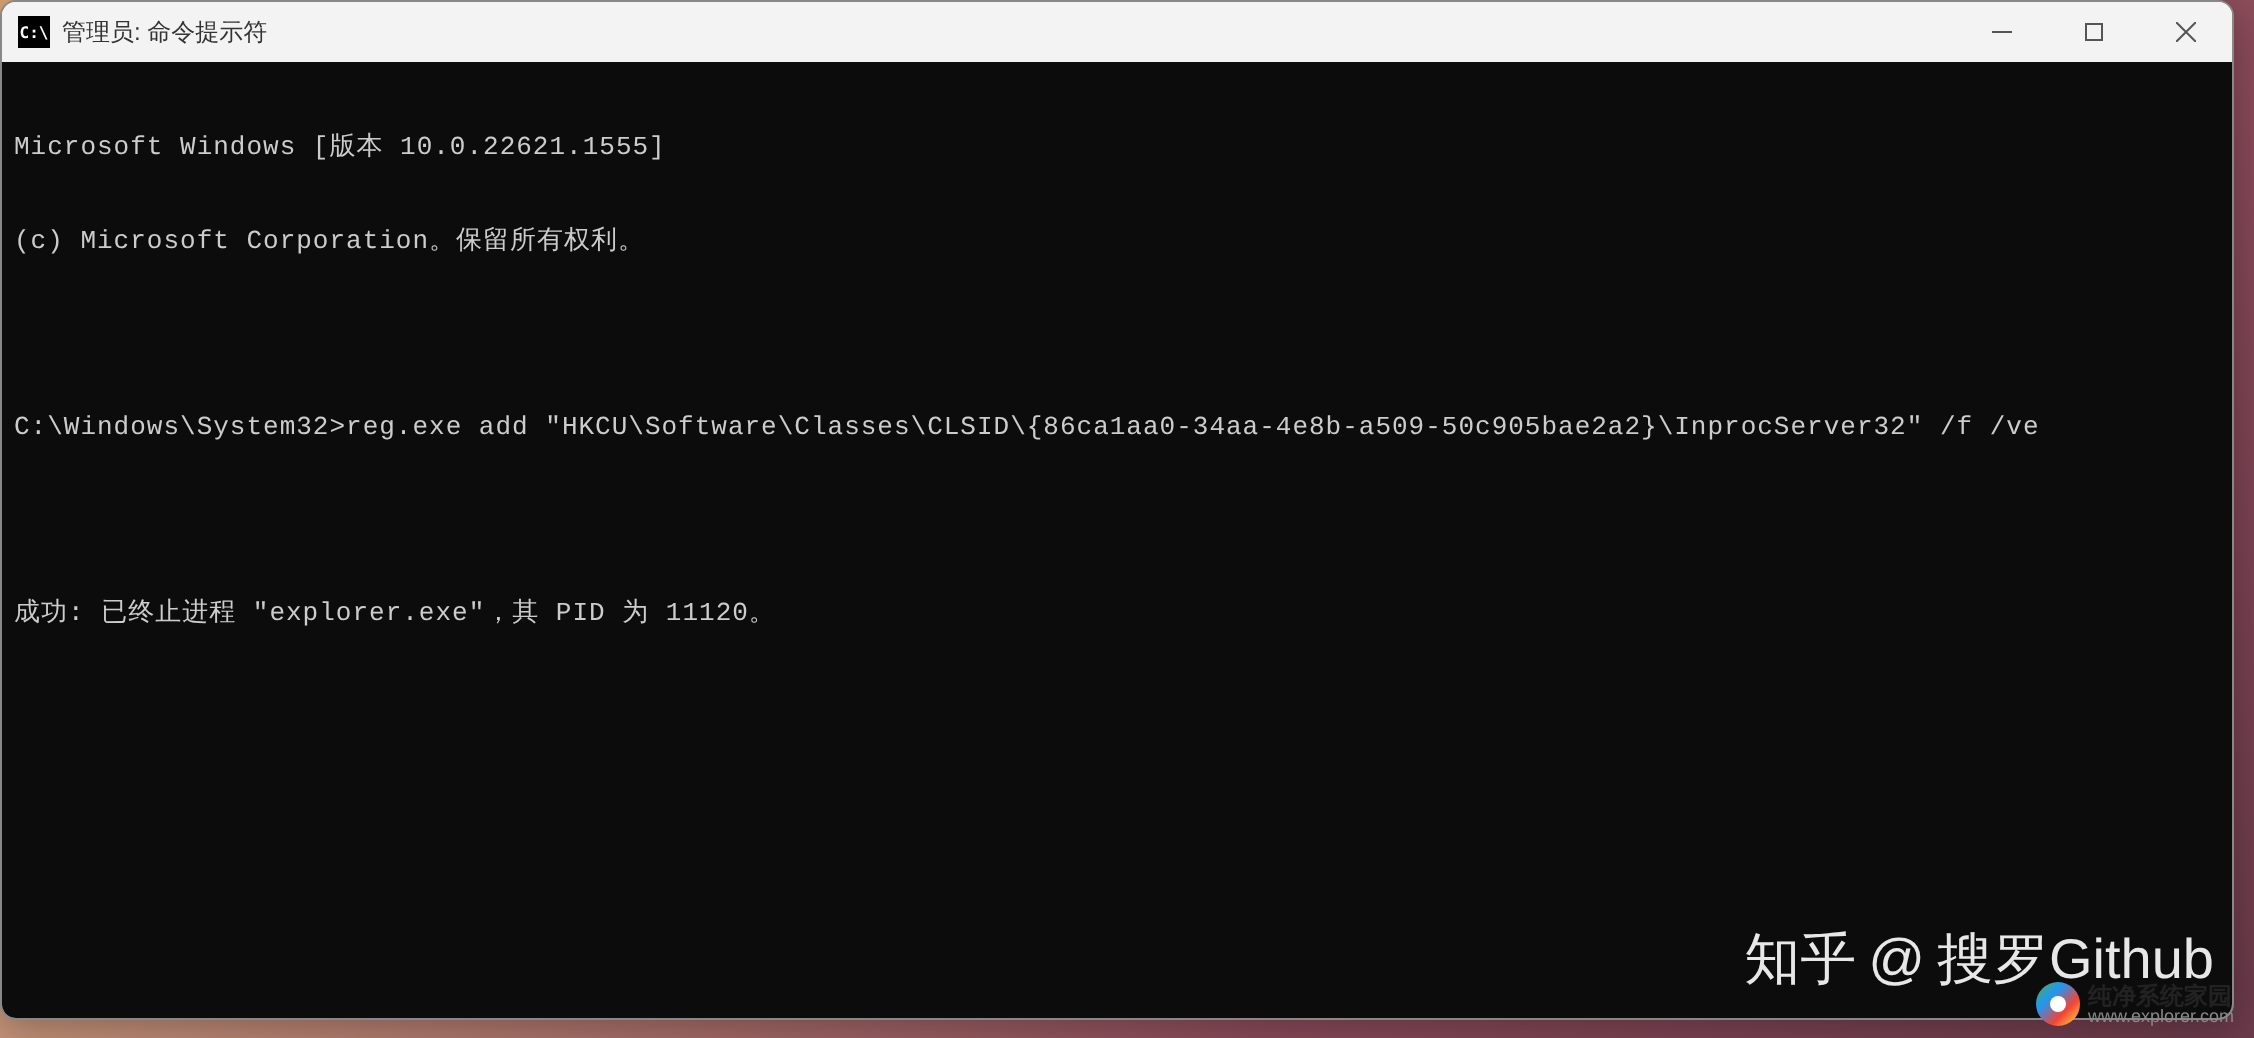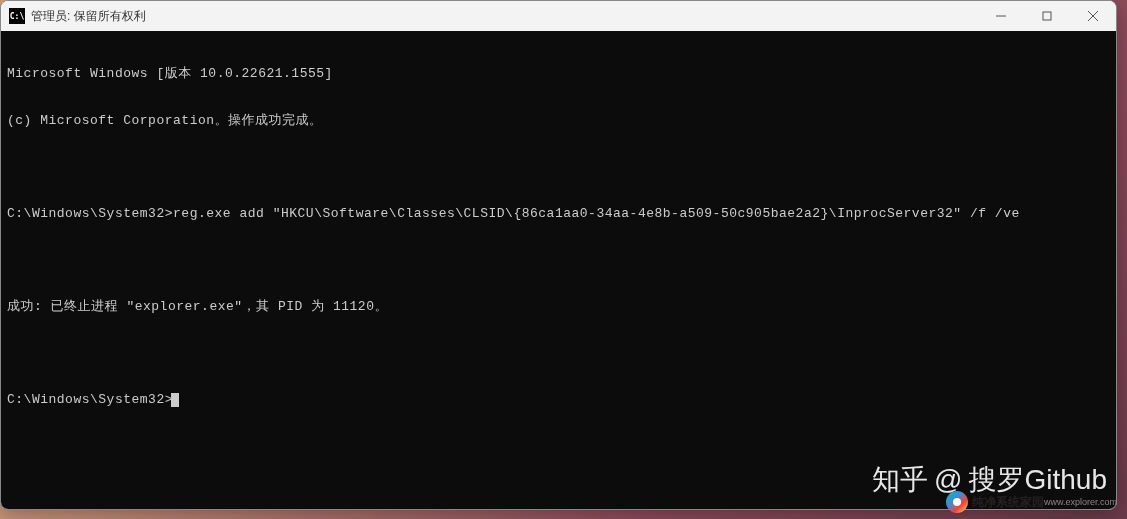--- a/index.html
+++ b/index.html
@@ -124,22 +124,22 @@
       top: 50%;
       left: 50%;
       transform: translate(-50%, -50%);
       width: 8px;
       height: 8px;
       background: #fff;
       border-radius: 50%;
     }
     .site-badge-text {
       display: flex;
+      flex-direction: column;
       line-height: 1;
-      align-items: center;
     }
     .site-name {
       color: #222;
       font-weight: bold;
       font-size: 12px;
     }
     .site-url {
       color: #888;
       font-size: 9px;
     }
@@ -151,21 +151,21 @@
       vertical-align: text-bottom;
       margin-left: -2px;
     }
   </style>
 </head>
 <body>
 
 <div class="window">
   <div class="titlebar">
     <div class="titlebar-icon">C:\</div>
-    <div class="titlebar-text">管理员: 保留所有权利</div>
+    <div class="titlebar-text">管理员: 命令提示符</div>
     <div class="window-controls">
       <div class="window-control">
         <svg viewBox="0 0 10 10">
             <line x1="0" y1="5" x2="10" y2="5" stroke="currentColor" stroke-width="1"></line>
           </svg>
       </div>
       <div class="window-control">
         <svg viewBox="0 0 10 10">
             <rect x="1" y="1" width="8" height="8" fill="none" stroke="currentColor" stroke-width="1"></rect>
           </svg>
@@ -173,27 +173,26 @@
       <div class="window-control close">
         <svg viewBox="0 0 10 10">
             <line x1="0" y1="0" x2="10" y2="10" stroke="currentColor" stroke-width="1"></line>
             <line x1="10" y1="0" x2="0" y2="10" stroke="currentColor" stroke-width="1"></line>
           </svg>
       </div>
     </div>
   </div>
   <div class="terminal">
     <div class="terminal-line">Microsoft Windows [版本 10.0.22621.1555]</div>
-    <div class="terminal-line">(c) Microsoft Corporation。操作成功完成。</div>
+    <div class="terminal-line">(c) Microsoft Corporation。保留所有权利。</div>
     <div class="terminal-line"></div>
     <div class="terminal-line">C:\Windows\System32&gt;reg.exe add "HKCU\Software\Classes\CLSID\{86ca1aa0-34aa-4e8b-a509-50c905bae2a2}\InprocServer32" /f /ve</div>
     <div class="terminal-line"></div>
     <div class="terminal-line">成功: 已终止进程 "explorer.exe"，其 PID 为 11120。</div>
     <div class="terminal-line"></div>
-    <div class="terminal-line"><span>C:\Windows\System32&gt;</span><span class="cursor"></span></div>
   </div>
 </div>
 
 <div class="watermark">
   <span class="zhihu-logo">知乎</span>
   <span>@</span>
     <span>搜罗Github</span>
 </div>
 
 <div class="site-badge">

